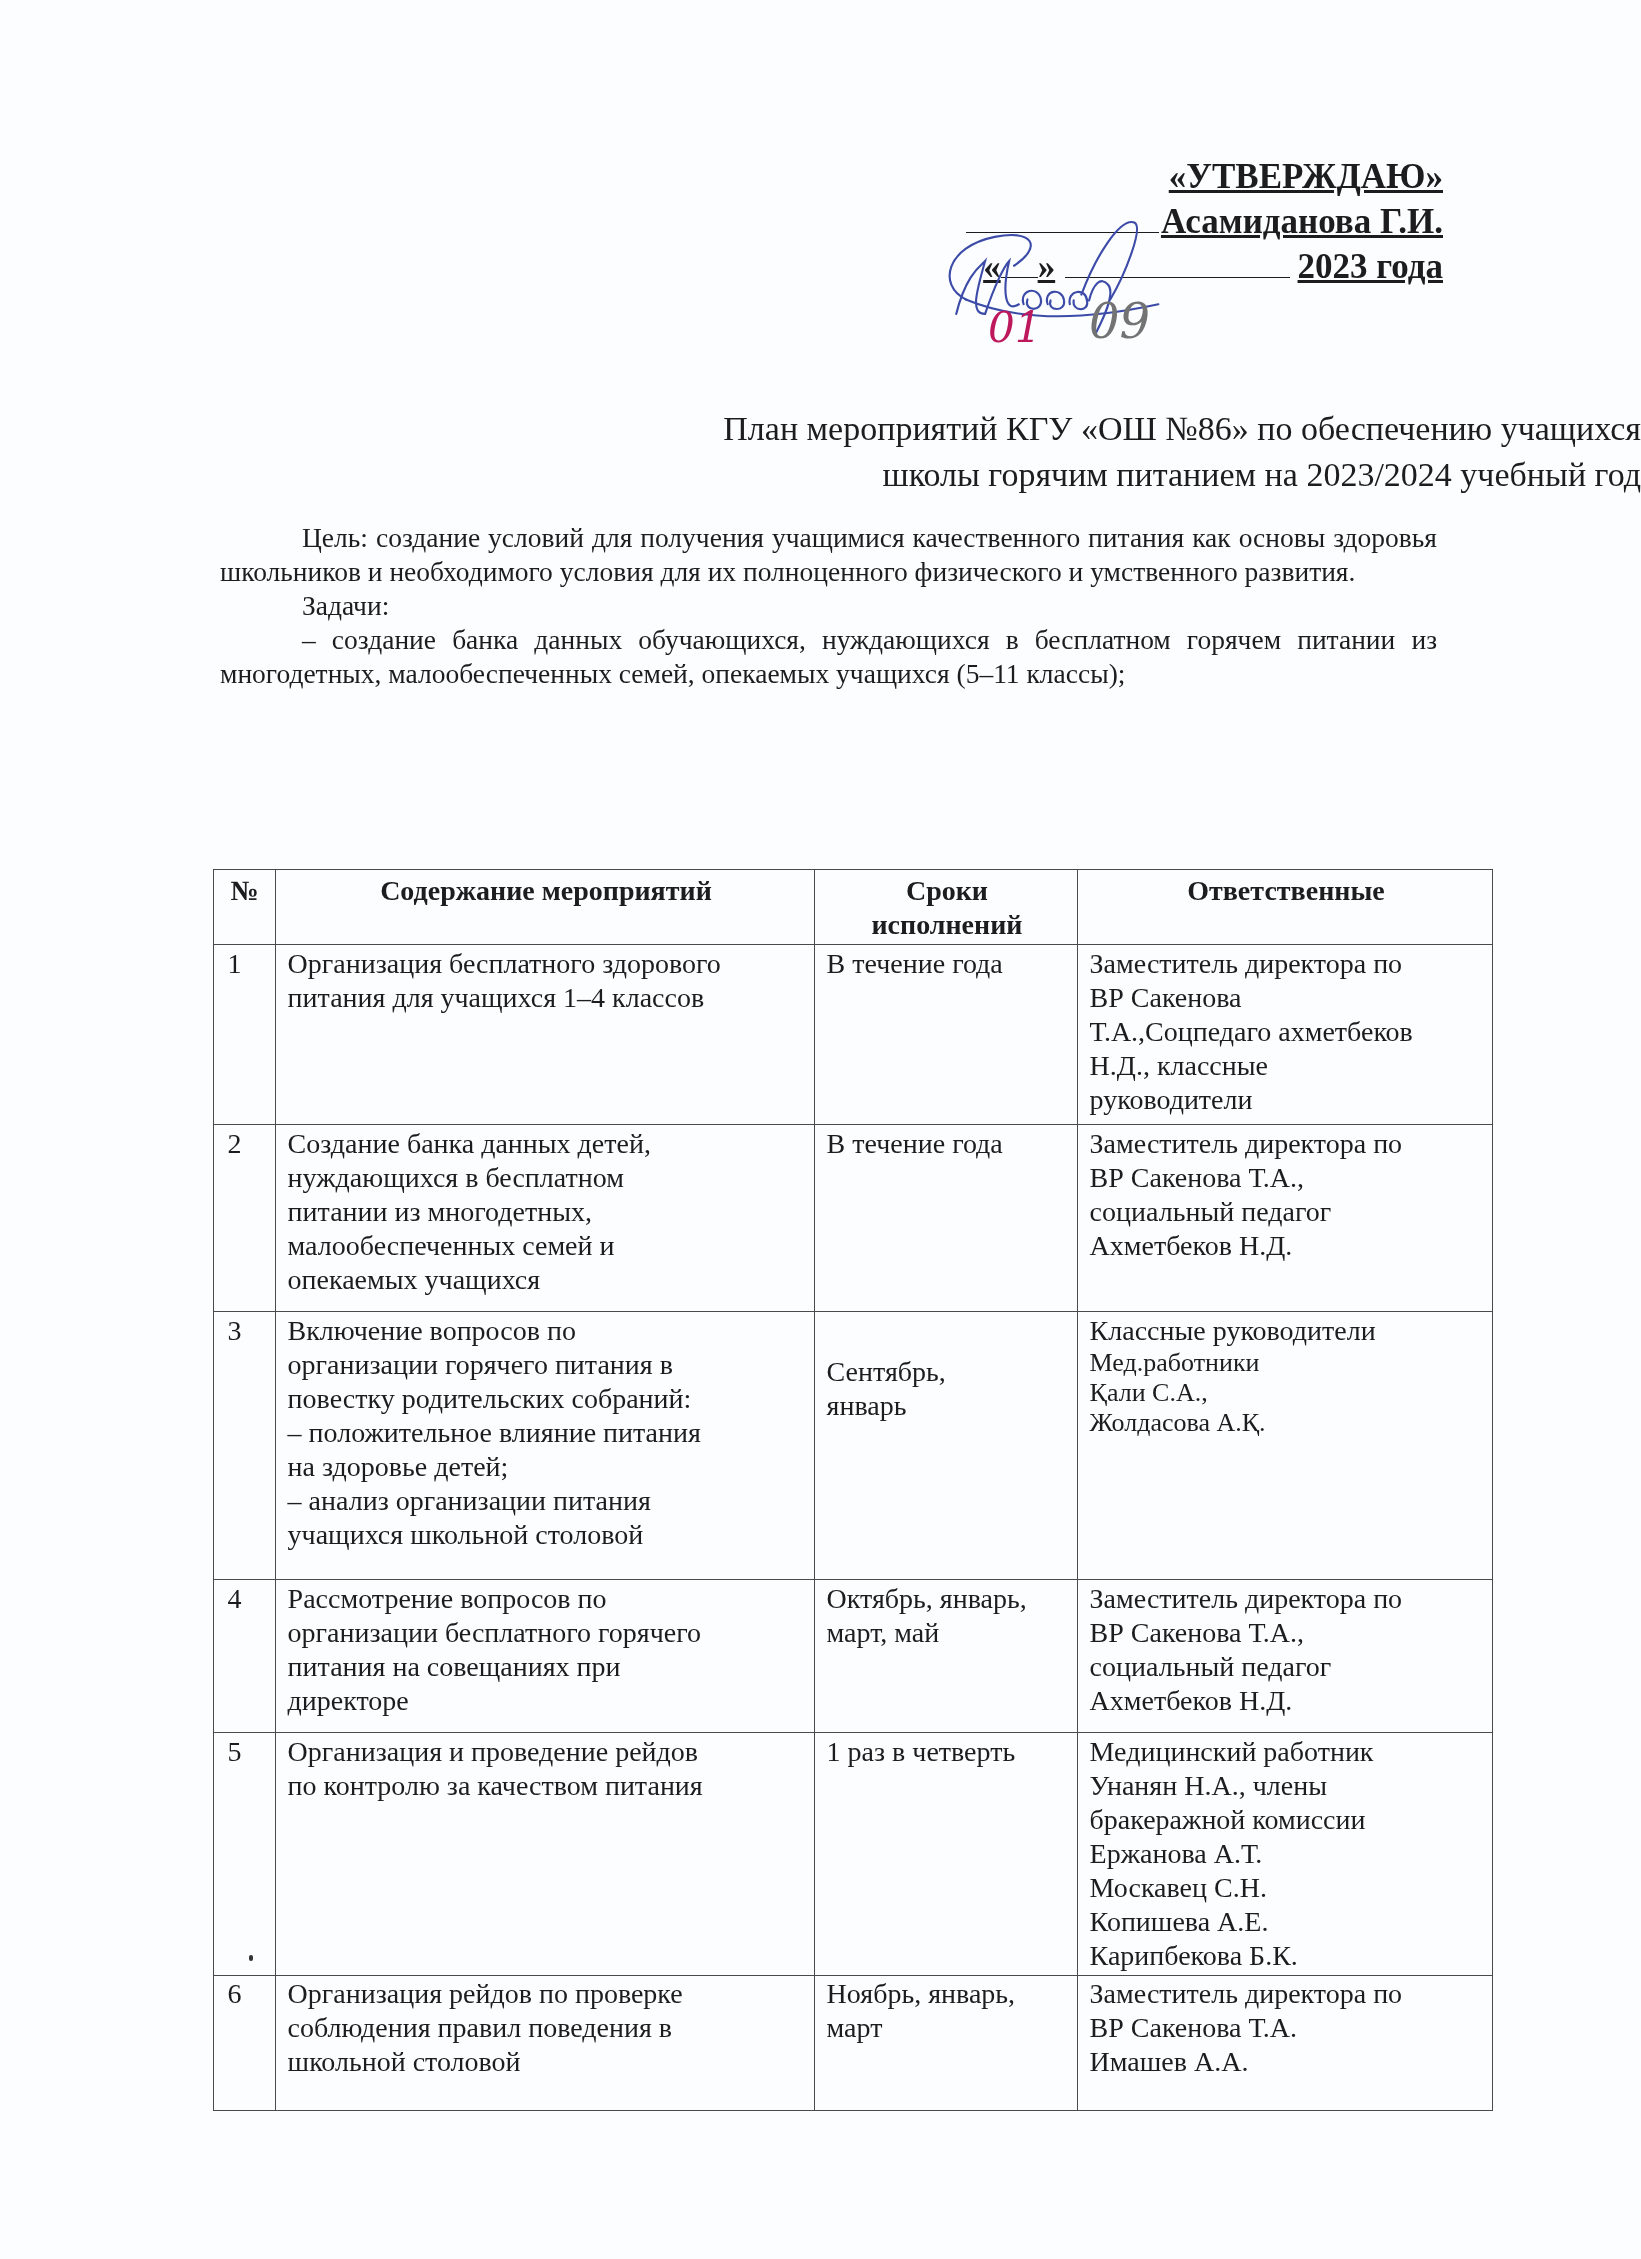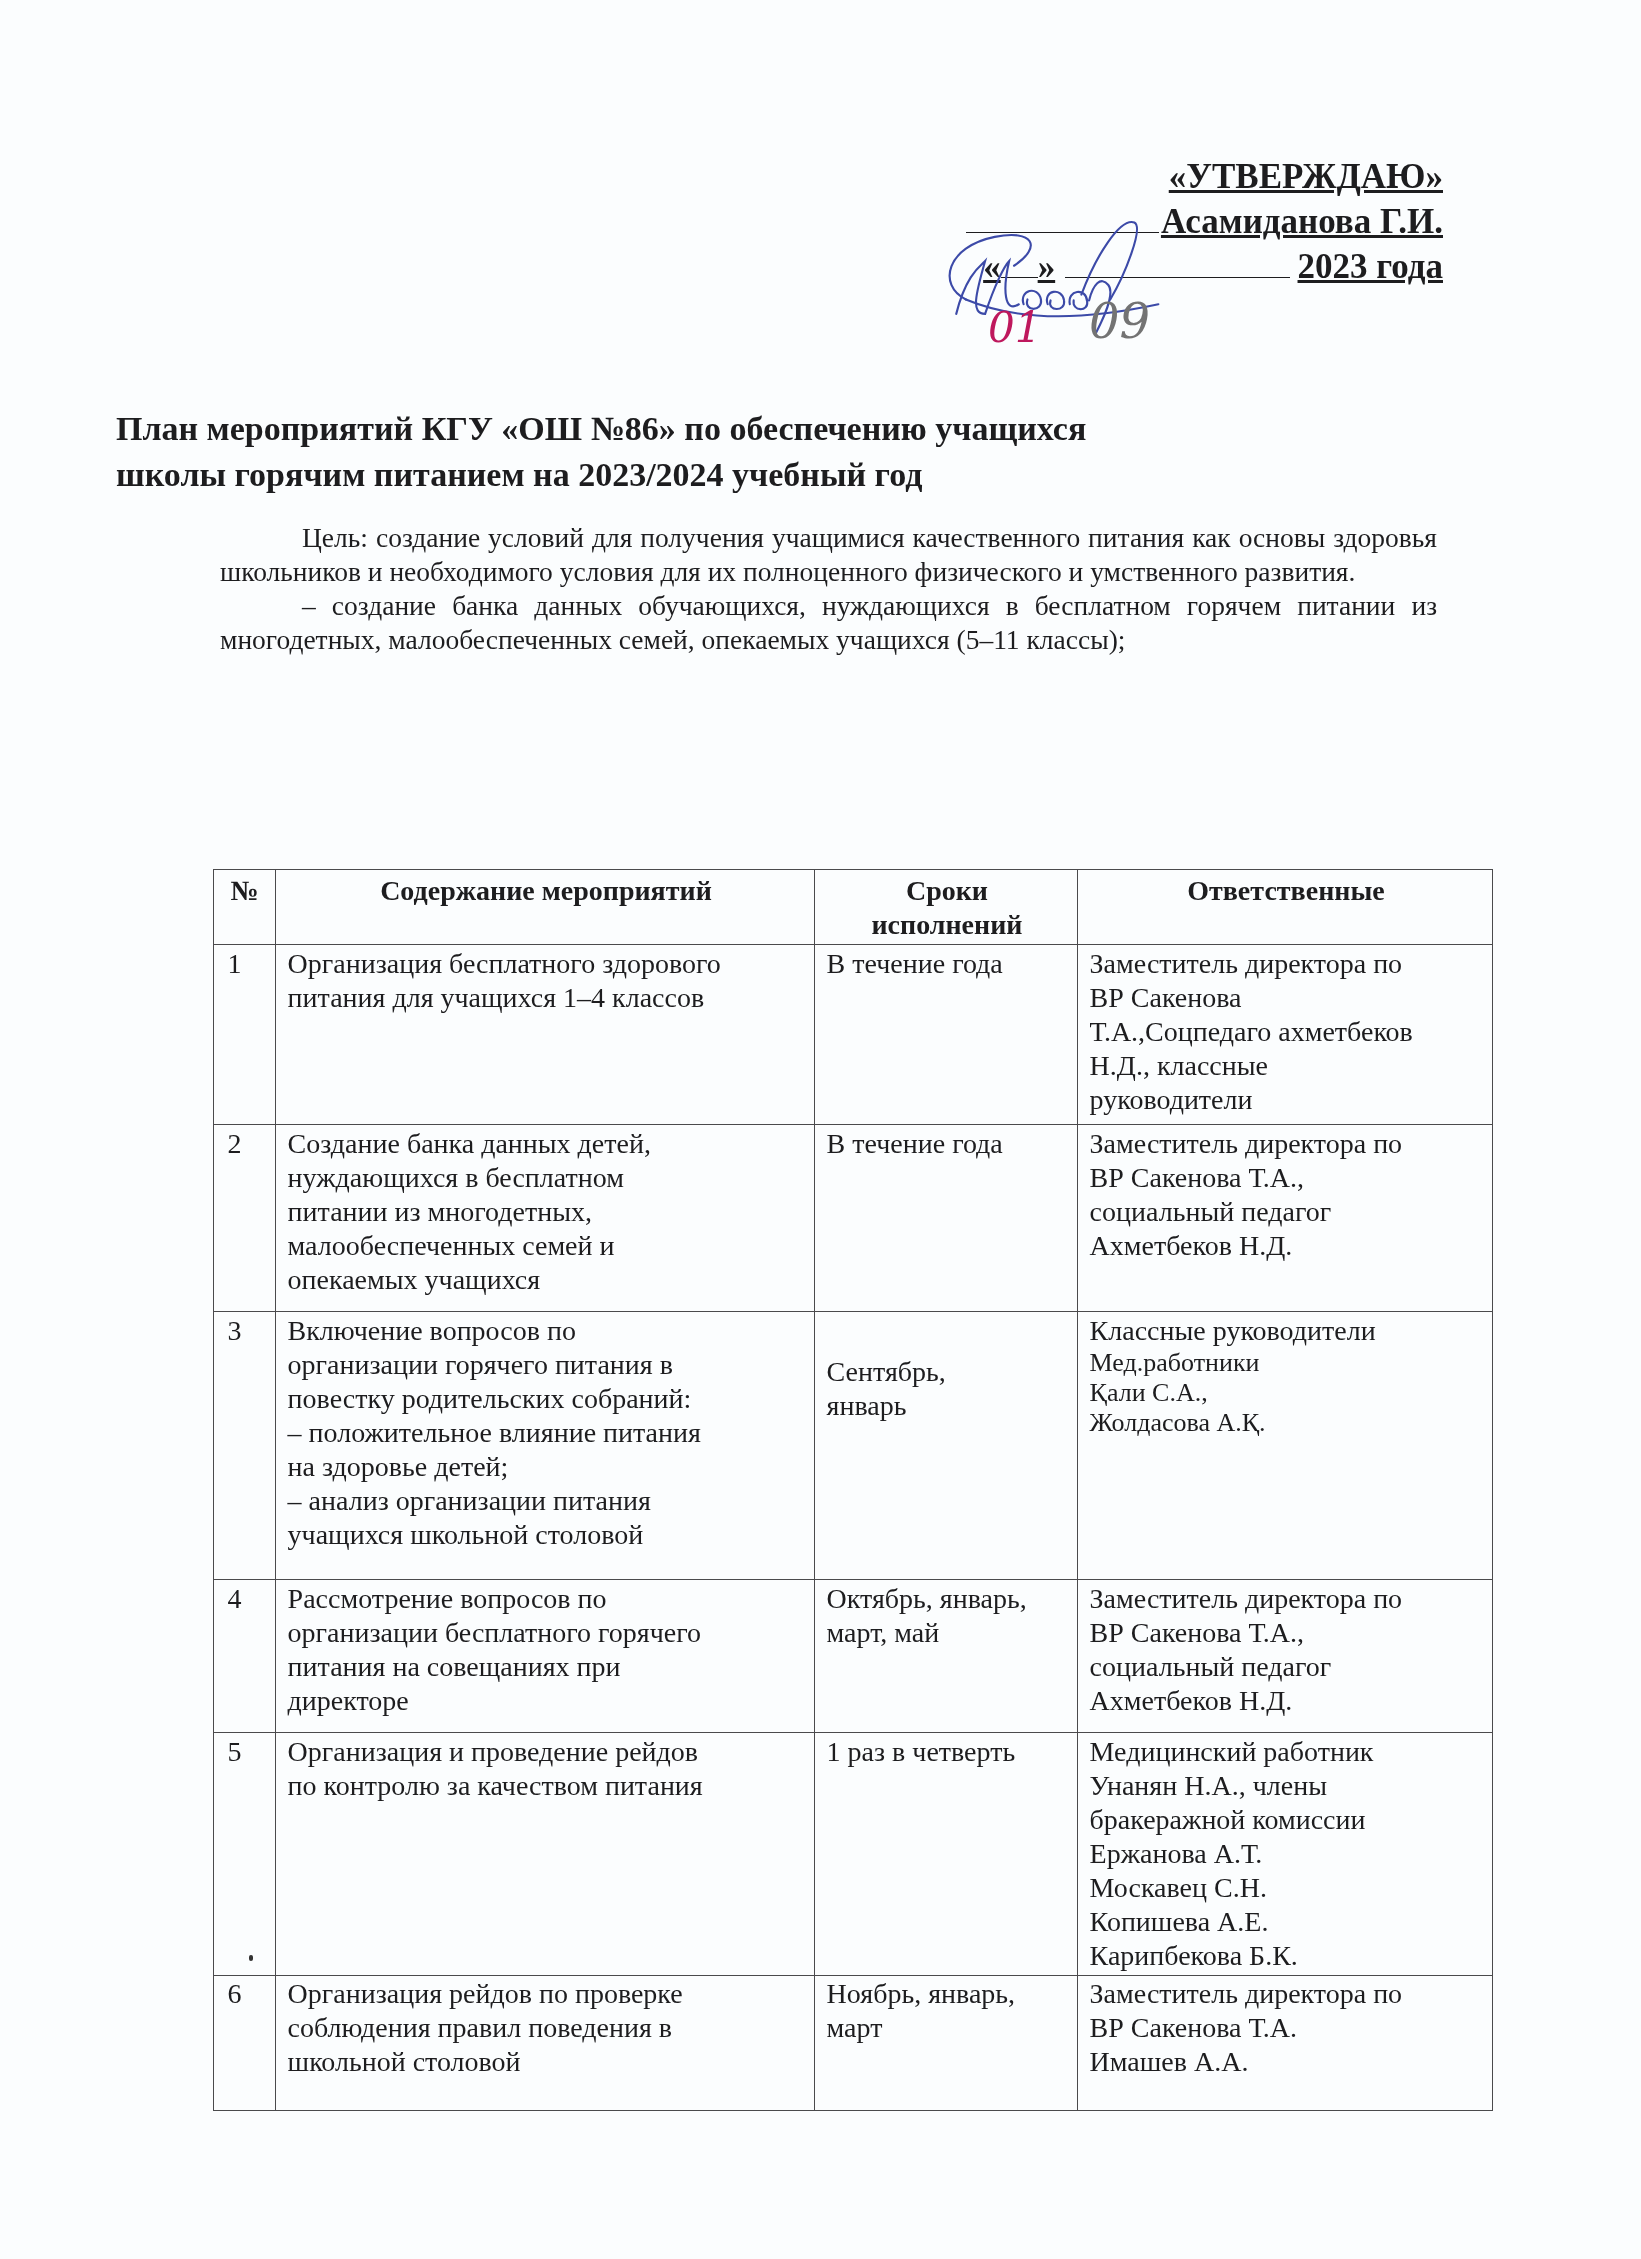--- a/index.html
+++ b/index.html
@@ -20,21 +20,21 @@
   .blank-sign { width: 193px; margin-right: 1.9px; }
   .blank-day { width: 37px; }
   .blank-month { width: 225px; margin-left: 9.7px; margin-right: 7.7px; }
   .hand {
     position: absolute; color: #3c4aa8; font-family: "DejaVu Serif", serif; font-style: italic;
     font-weight: normal; font-size: 42px; line-height: 1;
   }
   .signature-svg { position: absolute; left: 927px; top: 208px; width: 251px; height: 154px; }
   .title {
     position: absolute; left: 0; right: 0; top: 406px;
-    text-align: left; font-weight: bold; font-size: 34px; line-height: 46px;
+    text-align: right; font-weight: normal; font-size: 34px; line-height: 46px;
     padding-left: 116px;
   }
   .title .line { display: block; }
   .body-text {
     position: absolute; left: 220px; width: 1217px; top: 521px;
     font-size: 27.5px; line-height: 34px; text-align: justify;
   }
   .body-text p { margin: 0; text-indent: 82px; }
   .body-text p.last { text-align-last: left; }
   table.plan {
@@ -80,20 +80,21 @@
 <div class="hand" style="left: 975px; top: 307px; color: #be185d; margin-left: 13px;">01</div>
 <div class="hand" style="left: 1089px; top: 297px; font-size: 48px; color: #737373;">09</div>
 
 <div class="title">
   <span class="line">План мероприятий КГУ «ОШ №86» по обеспечению учащихся</span>
   <span class="line">школы горячим питанием на 2023/2024 учебный год</span>
 </div>
 
 <div class="body-text">
   <p class="last">Цель: создание условий для получения учащимися качественного питания как основы здоровья школьников и необходимого условия для их полноценного физического и умственного развития.</p>
+  <p>Задачи:</p>
   <p class="last">– создание банка данных обучающихся, нуждающихся в бесплатном горячем питании из многодетных, малообеспеченных семей, опекаемых учащихся (5–11 классы);</p>
 </div>
 
 <table class="plan">
   <colgroup>
     <col style="width:62px">
     <col style="width:539px">
     <col style="width:263px">
     <col style="width:415px">
   </colgroup>

